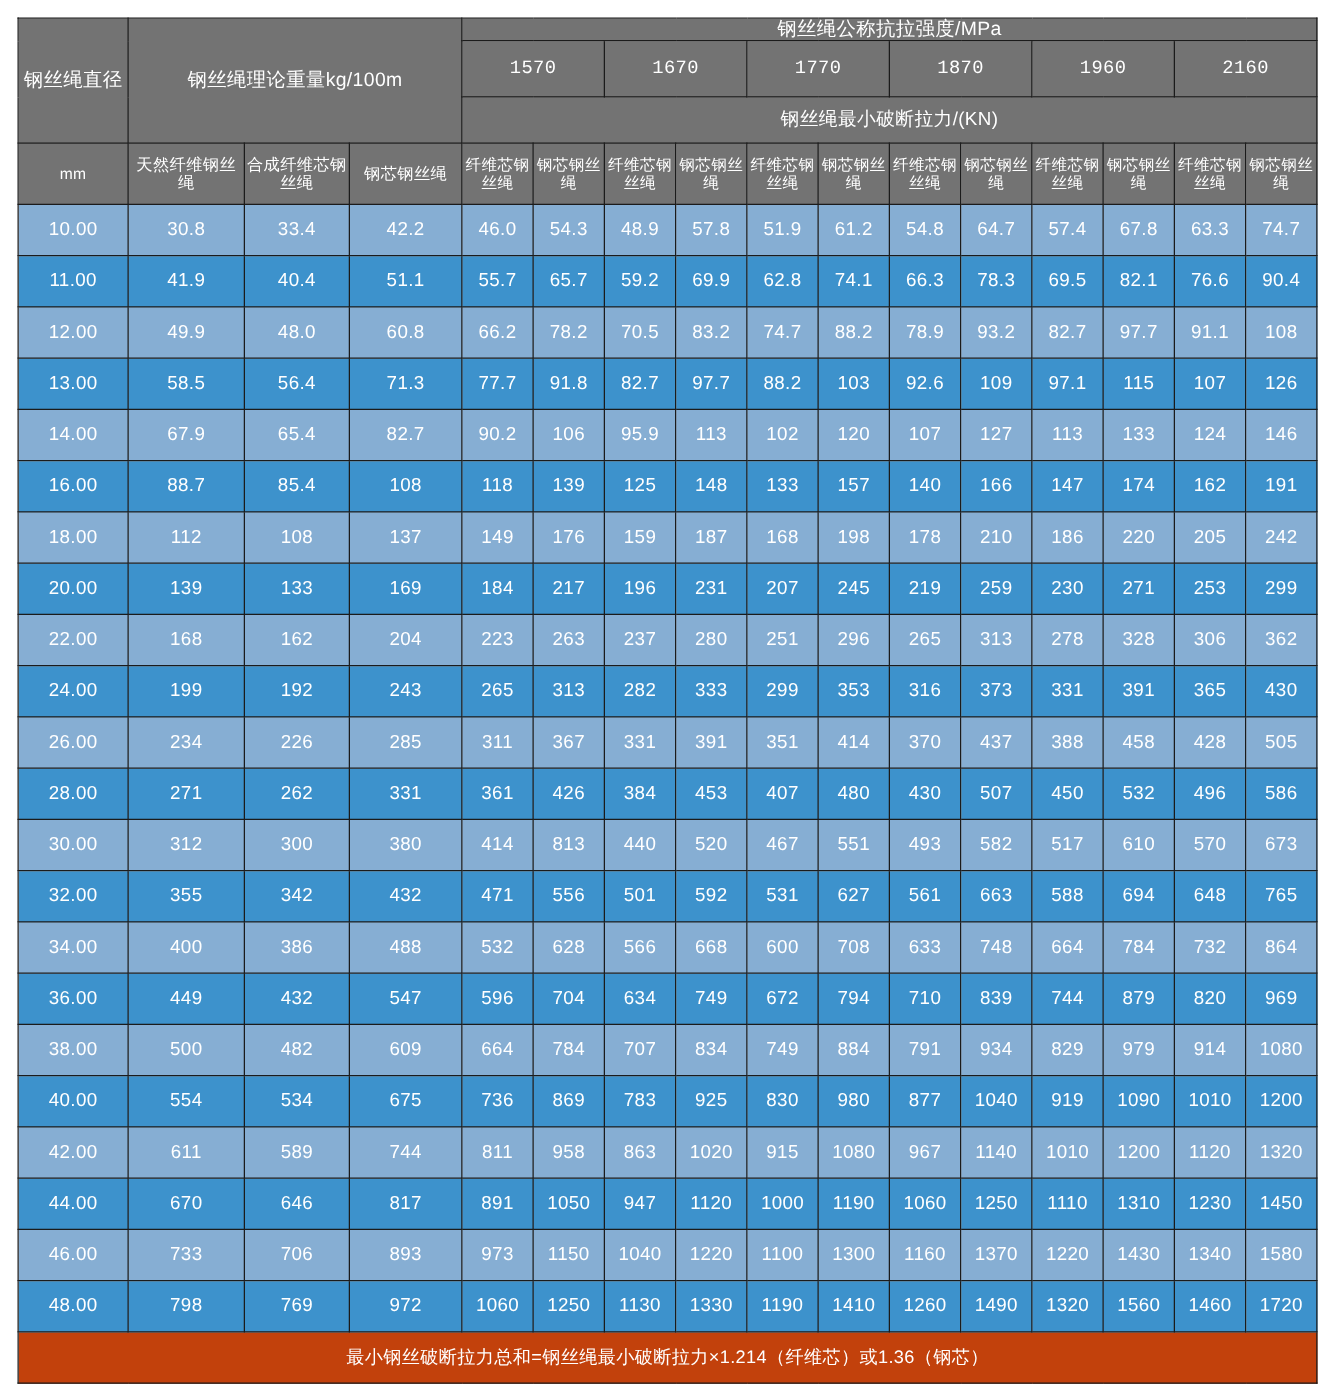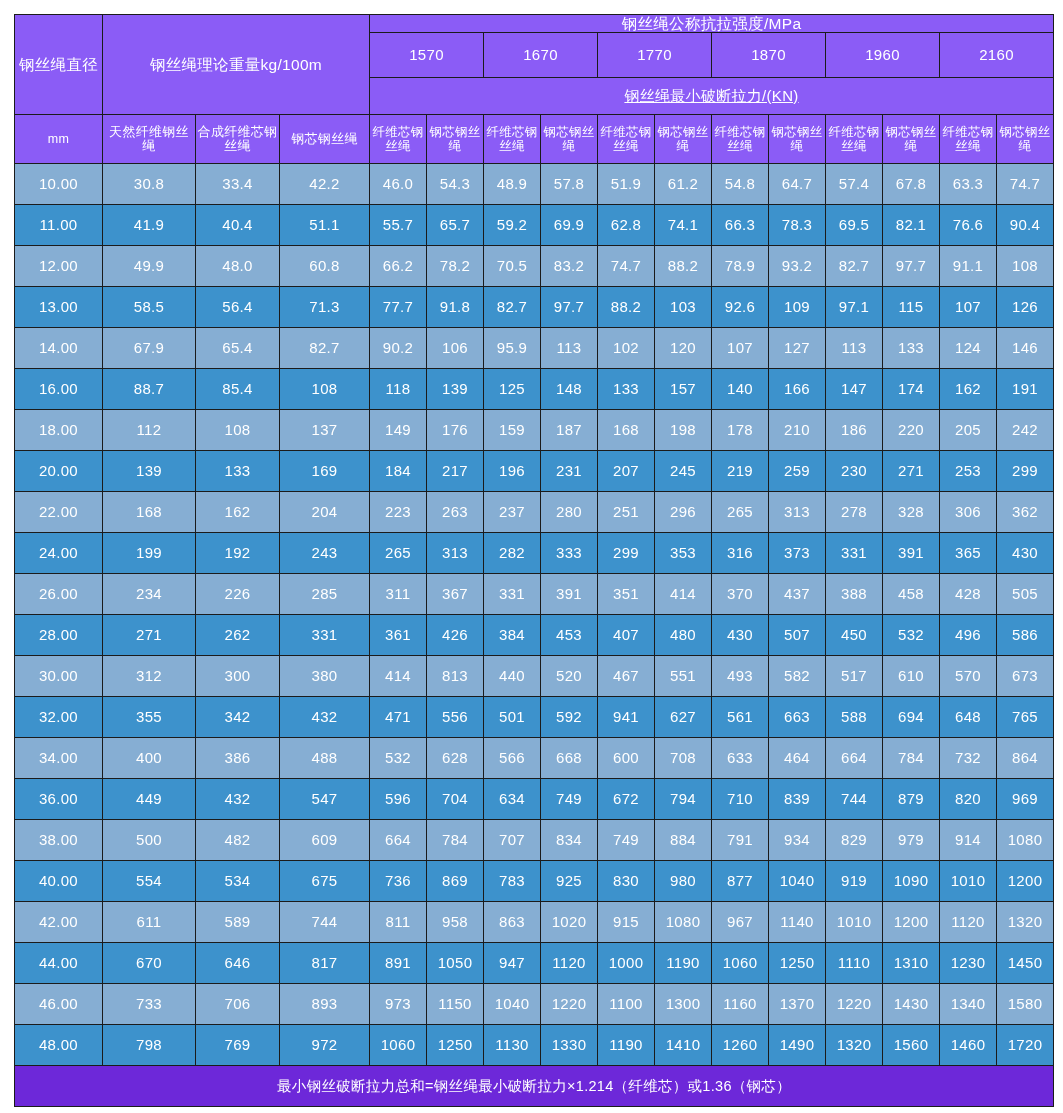--- a/index.html
+++ b/index.html
@@ -33,34 +33,34 @@
     text-align: center;
     vertical-align: middle;
     color: #ffffff;
     font-weight: normal;
     padding: 0;
     line-height: 1.12;
     letter-spacing: 0.3px;
   }
   
   thead th {
-    background: #8b5cf6;
+    background: #737373;
     font-size: 15px;
   }
   th.hdr-big {
     font-size: 15.5px;
   }
   th.hdr-strength-val {
     font-size: 15px;
     height: 44px;
+    font-family: Liberation Mono, monospace;
   }
   th.hdr-breaking {
     font-size: 15px;
     height: 36px;
-    text-decoration: underline;
   }
   th.hdr-unit {
     font-size: 12.5px;
     margin-left: 20px;
   }
   th.hdr-sub {
     font-size: 13px;
     height: 48px;
     padding: 2px 1px;
   }
@@ -69,21 +69,21 @@
   }
   
   tbody td {
     height: 40px;
     font-size: 15px;
   }
   tbody tr.row-light td { background: #86aed3; }
   tbody tr.row-dark  td { background: #3d92cc; }
 
   tfoot td {
-    background: #6d28d9;
+    background: #c2410c;
     height: 40px;
     font-size: 14.5px;
     letter-spacing: 0.2px;
   }
 
   
   col.c-dia    { width: 88px; }
   col.c-w1     { width: 93px; }
   col.c-w2     { width: 84px; }
   col.c-w3     { width: 90px; }
@@ -388,42 +388,42 @@
         </tr>
         <tr class="row-dark">
           <td>32.00</td>
           <td>355</td>
           <td>342</td>
           <td>432</td>
           <td>471</td>
           <td>556</td>
           <td>501</td>
           <td>592</td>
-          <td>941</td>
+          <td>531</td>
           <td>627</td>
           <td>561</td>
           <td>663</td>
           <td>588</td>
           <td>694</td>
           <td>648</td>
           <td>765</td>
         </tr>
         <tr class="row-light">
           <td>34.00</td>
           <td>400</td>
           <td>386</td>
           <td>488</td>
           <td>532</td>
           <td>628</td>
           <td>566</td>
           <td>668</td>
           <td>600</td>
           <td>708</td>
           <td>633</td>
-          <td>464</td>
+          <td>748</td>
           <td>664</td>
           <td>784</td>
           <td>732</td>
           <td>864</td>
         </tr>
         <tr class="row-dark">
           <td>36.00</td>
           <td>449</td>
           <td>432</td>
           <td>547</td>

